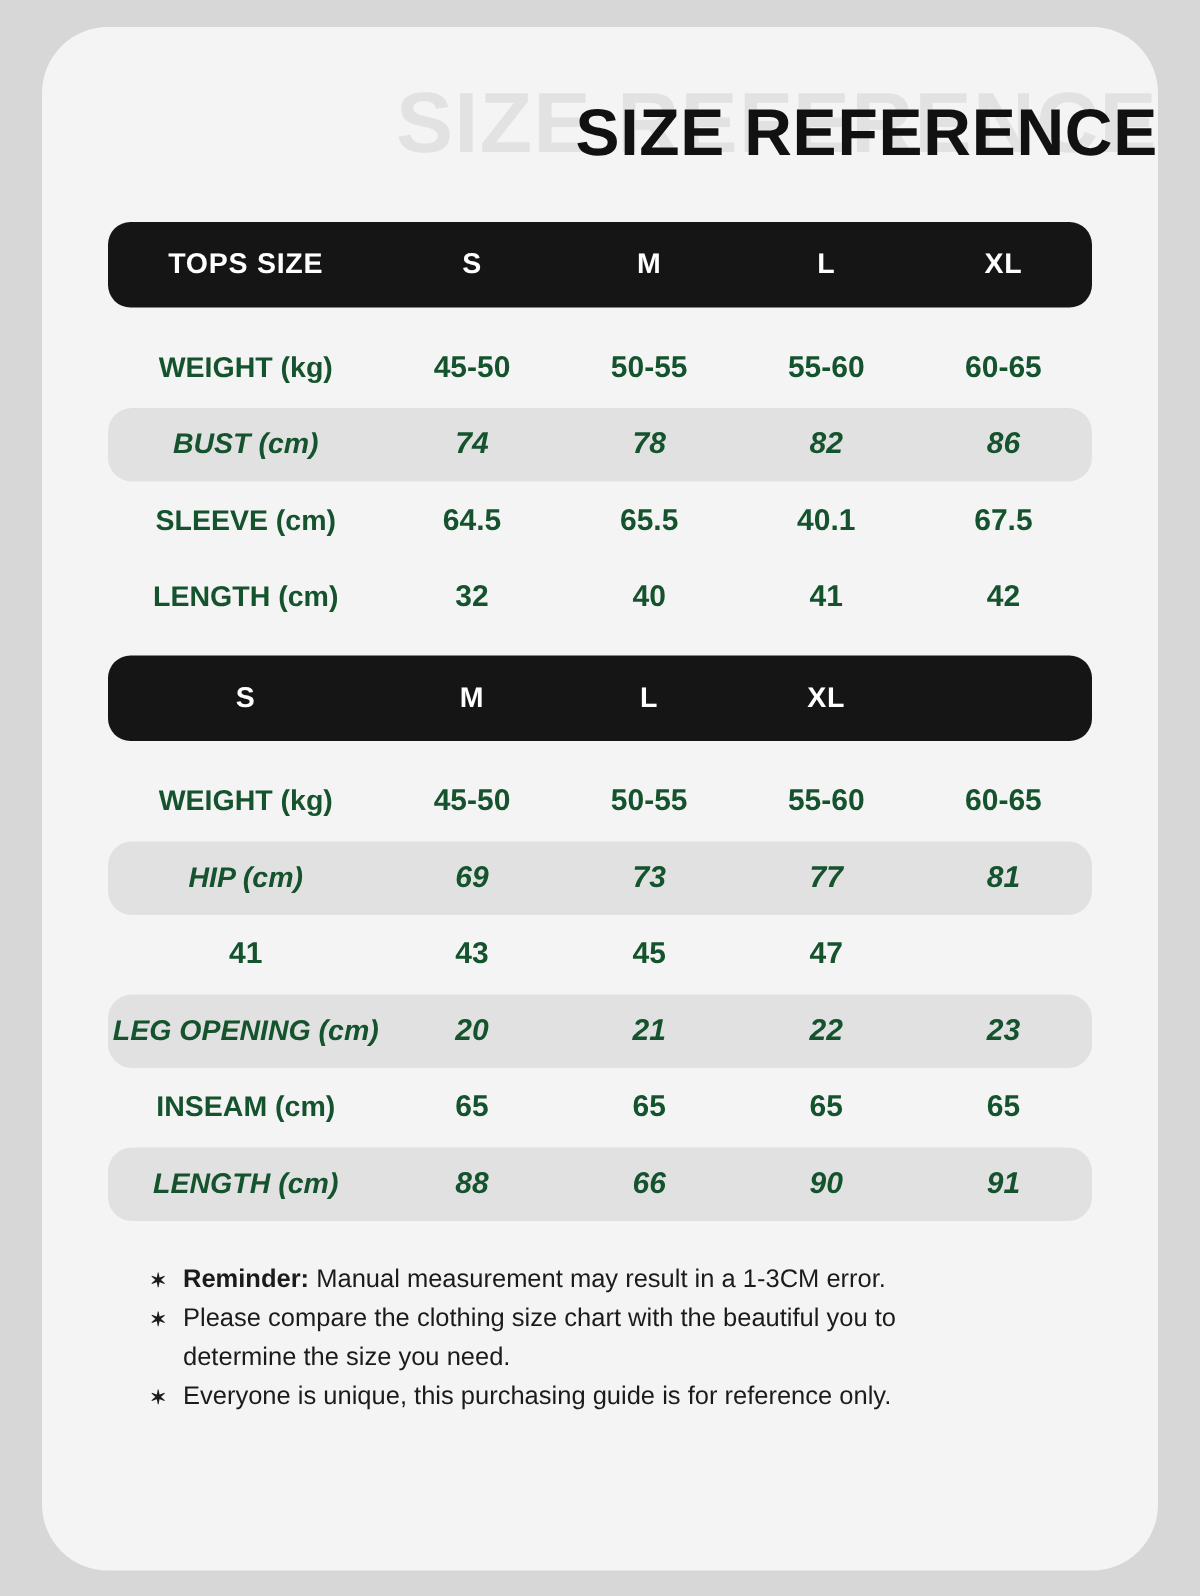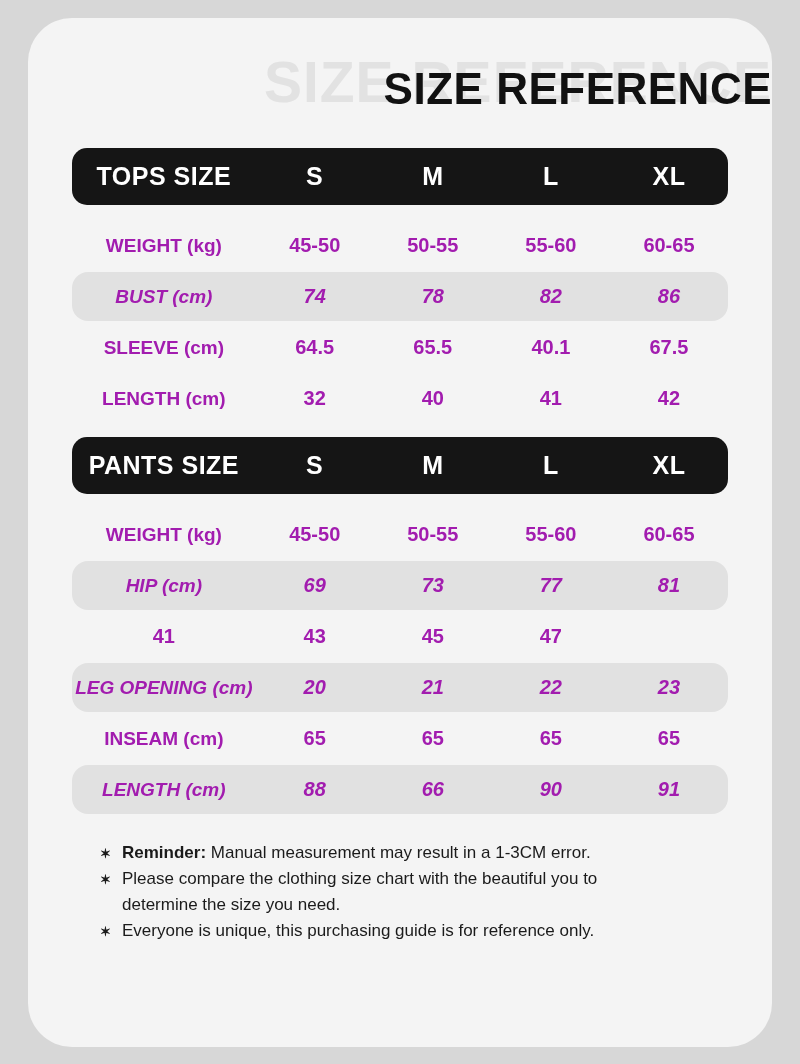--- a/index.html
+++ b/index.html
@@ -53,37 +53,37 @@
     display:grid;
     grid-template-columns:28% 1fr 1fr 1fr 1fr;
     align-items:center;
     color:#fff;
     margin-bottom:16px;
   }
   .bar.pants { margin-top:14px; }
   .bar .cell {
     text-align:center;
     font-weight:700;
-    font-size:25px;
+    font-size:19px;
     letter-spacing:0.5px;
   }
   .row {
     height:49px;
     margin:2px 0;
     display:grid;
     grid-template-columns:28% 1fr 1fr 1fr 1fr;
     align-items:center;
     border-radius:16px;
   }
   .row.shaded { background:#e1e1e1;font-style:italic; }
   .row .cell {
     text-align:center;
     font-size:20px;
     font-weight:700;
-    color:#a21caf;
+    color:#14532d;
   }
   .row .cell.label { font-size:19px; }
   
   .notes {
     margin:26px 44px 0 72px;
     max-width:560px;
     font-size:17px;
     line-height:26px;
     color:#1b1b1b;
   }
@@ -140,21 +140,20 @@
       <div class="cell label">LENGTH (cm)</div>
       <div class="cell">32</div>
       <div class="cell">40</div>
       <div class="cell">41</div>
       <div class="cell">42</div>
     </div>
   </div>
 
   <div class="size-table">
     <div class="bar pants">
-      <div class="cell label">PANTS SIZE</div>
       <div class="cell">S</div>
       <div class="cell">M</div>
       <div class="cell">L</div>
       <div class="cell">XL</div>
     </div>
 
     <div class="row">
       <div class="cell label">WEIGHT (kg)</div>
       <div class="cell">45-50</div>
       <div class="cell">50-55</div>

